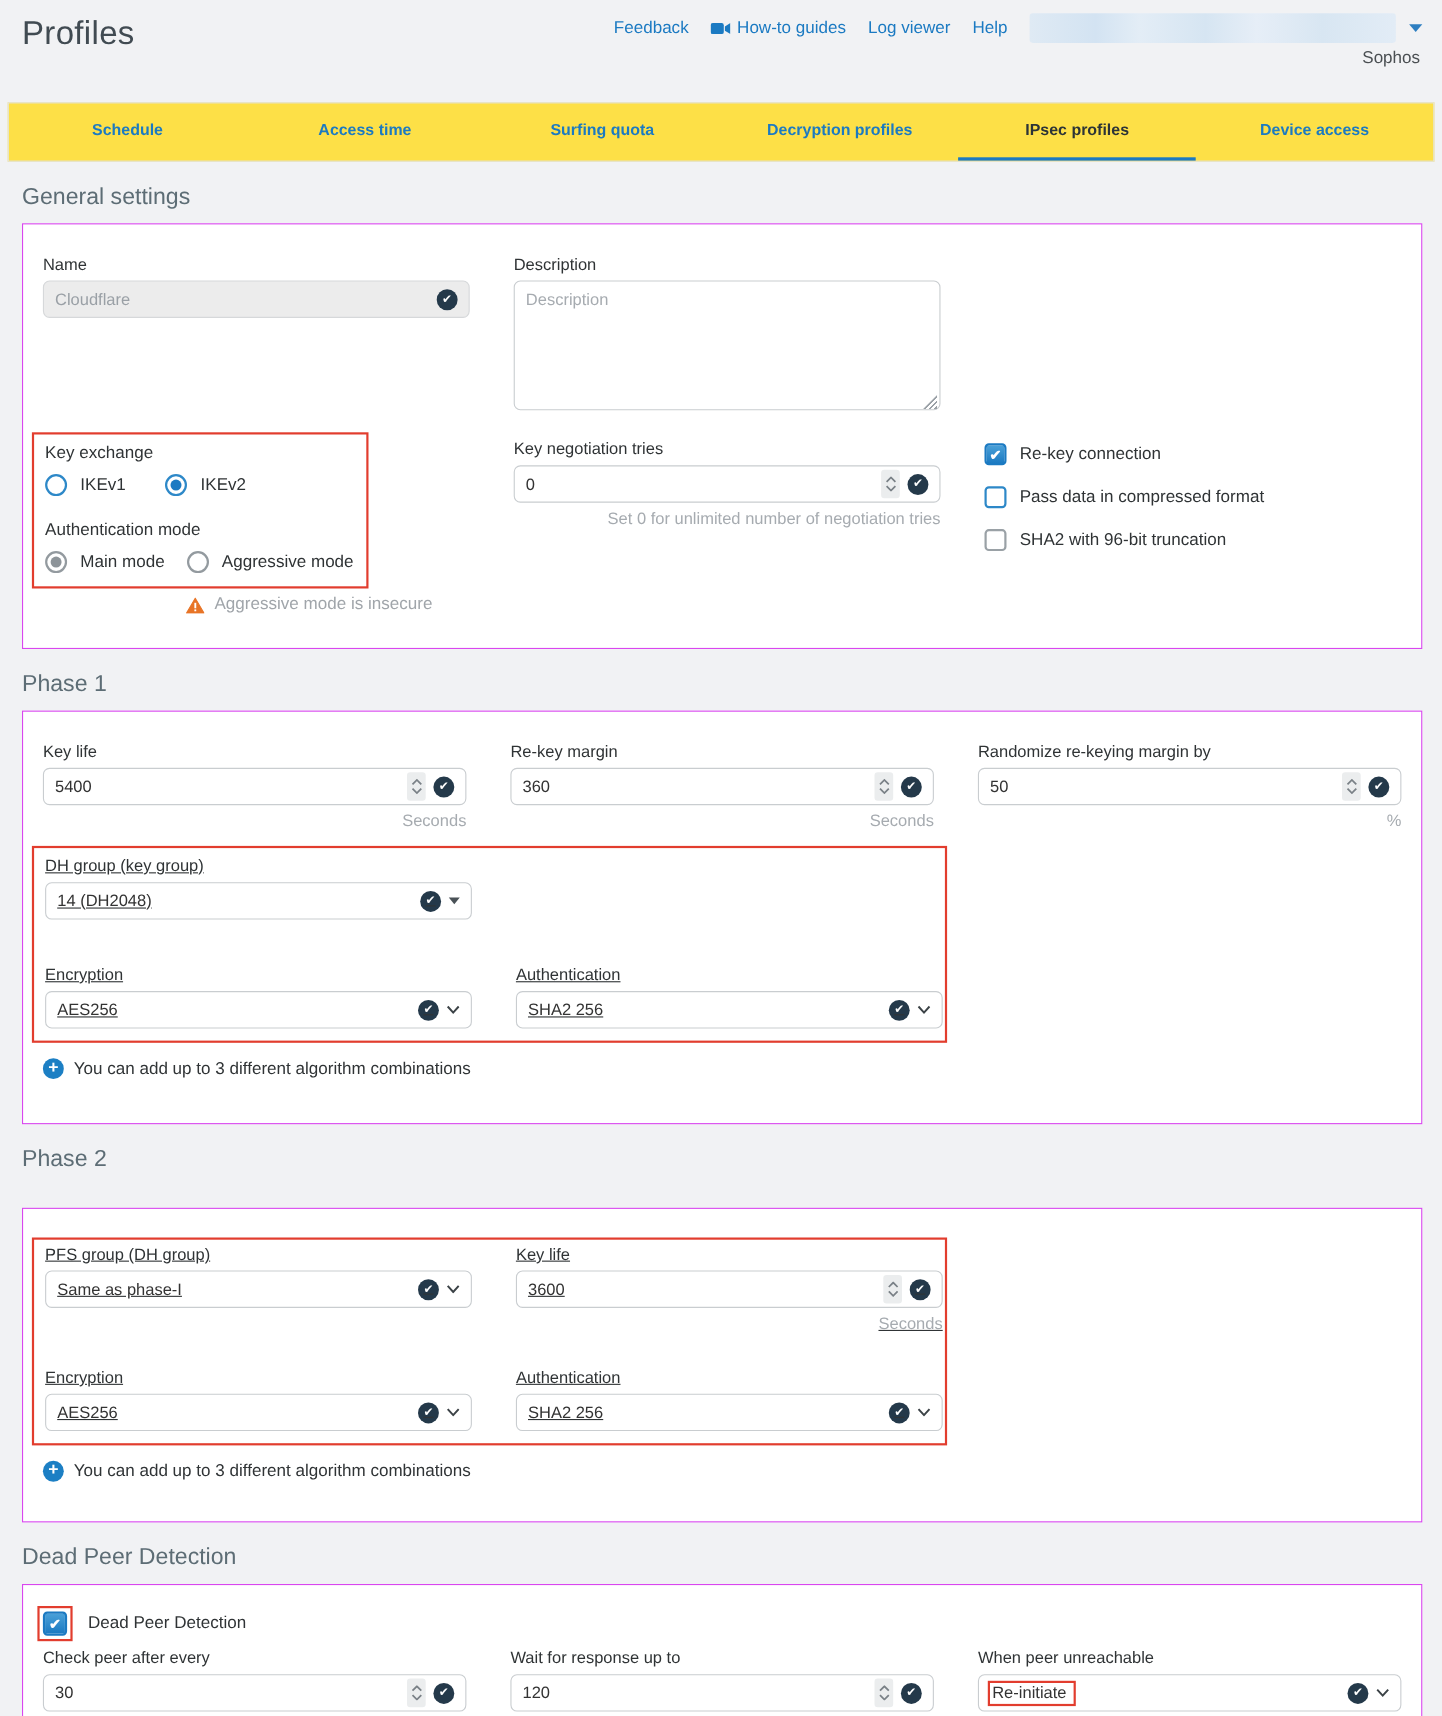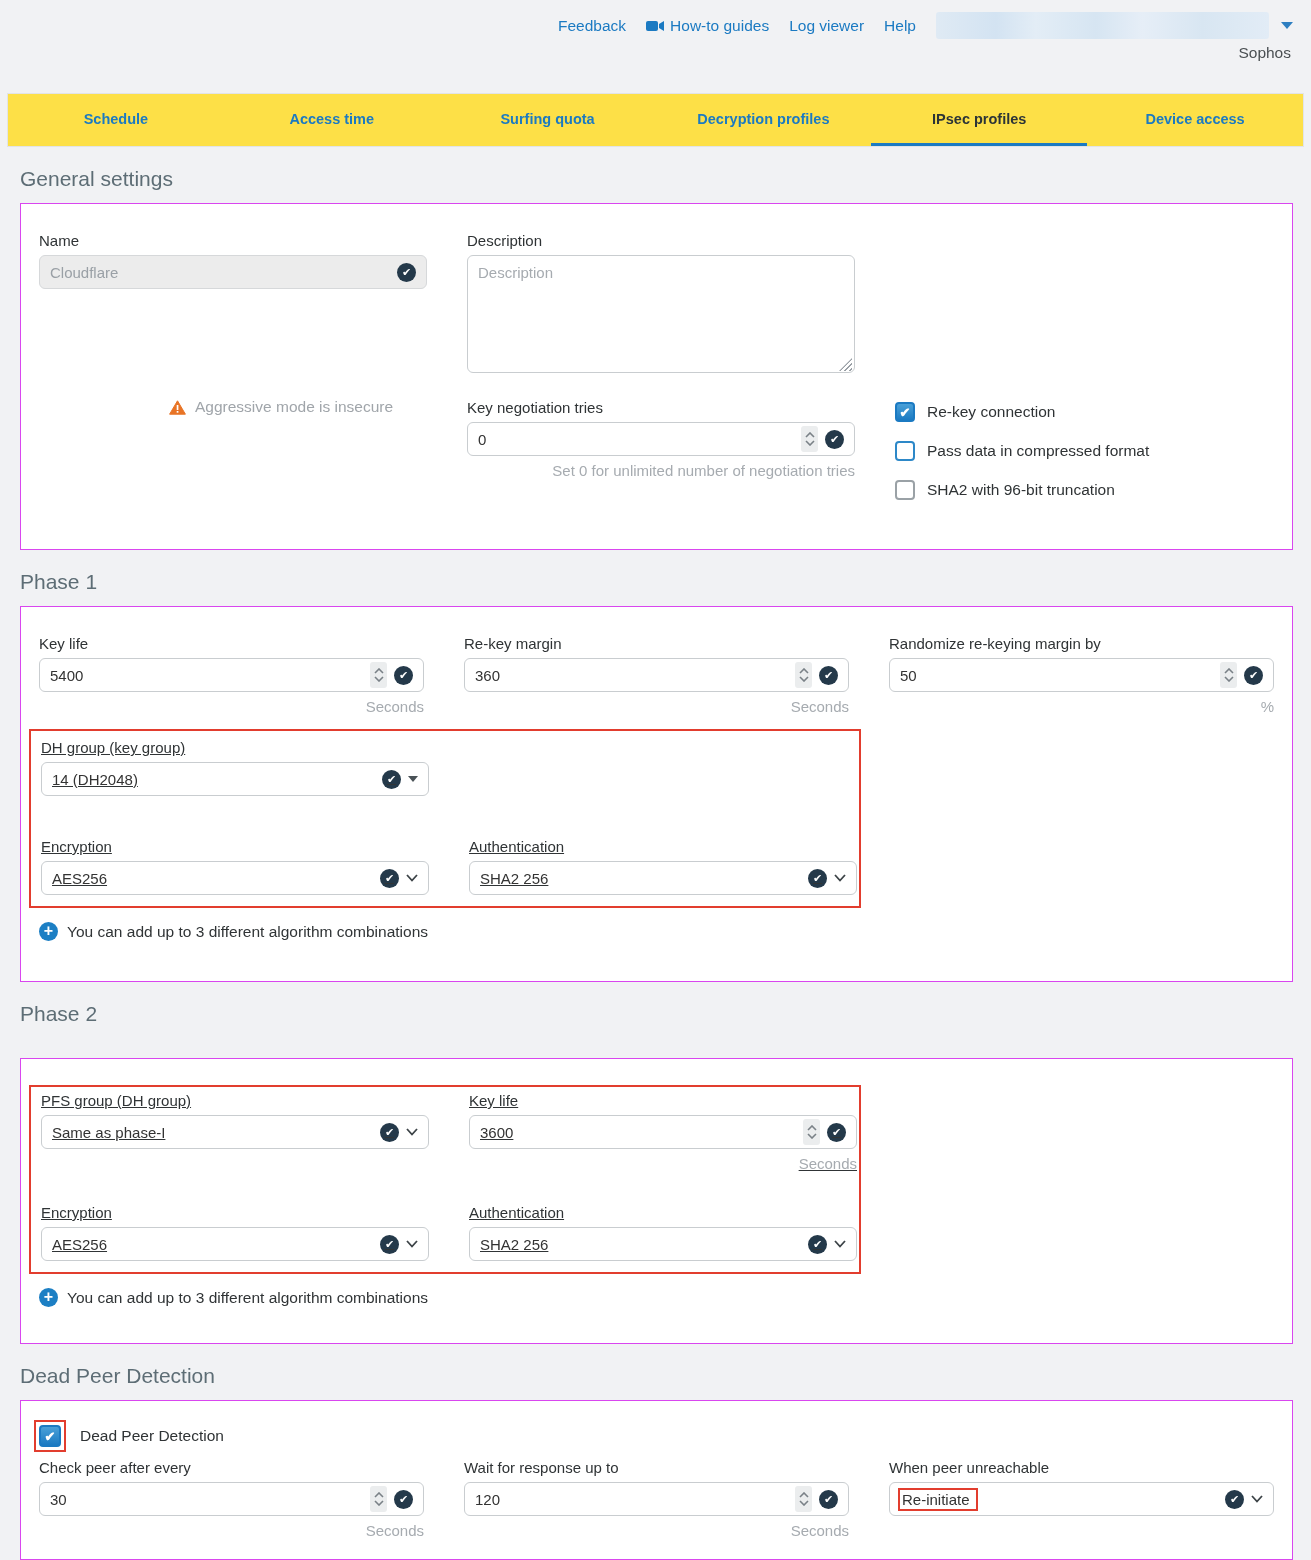--- a/index.html
+++ b/index.html
@@ -67,20 +67,21 @@
     background: repeating-linear-gradient(135deg, transparent 0 2px, #9aa0a6 2px 3.5px); pointer-events: none;
     clip-path: polygon(100% 0, 100% 100%, 0 100%); }
   ::placeholder { color: #a6abb0; opacity: 1; }
   .gap-v { height: 22px; }
   .chev svg { display: block; }
 </style>
 </head>
 <body>
 
 <div class="header">
+  <div class="page-title">Profiles</div>
   <div class="header-right">
     <a class="hlink">
         <span>Feedback</span>
       </a>
     <a class="hlink">
       <span class="chev">
         <svg width="18" height="12" viewBox="0 0 18 12">
             <rect x="0" y="1" width="12" height="10" rx="2" fill="#1b7ac2"></rect>
             <path d="M13 4 L18 1 V11 L13 8 Z" fill="#1b7ac2"></path>
           </svg>
@@ -125,20 +126,37 @@
       <div class="ta-wrap">
         <textarea class="desc" placeholder="Description" style=""></textarea>
         <div class="ta-grip"></div>
       </div>
     </div>
   </div>
 
   <div class="row" style="margin-top:16px;">
 
     <div style="width:388px;">
+      <div class="red-box rb-keyex">
+        <label style="font-size:15.5px;">Key exchange</label>
+        <div class="radio-row">
+          <span class="radio"></span>
+          <span class="radio-label">IKEv1</span>
+          <span class="radio sel" style="margin-left:36px;"></span>
+          <span class="radio-label">IKEv2</span>
+        </div>
+        <div class="gap-v"></div>
+        <label style="font-size:15.5px;">Authentication mode</label>
+        <div class="radio-row">
+          <span class="radio gray sel"></span>
+          <span class="radio-label">Main mode</span>
+          <span class="radio gray" style="margin-left:20px;"></span>
+          <span class="radio-label">Aggressive mode</span>
+        </div>
+      </div>
       <div class="warn-row">
         <span style="display:flex;">
           <svg width="17" height="15" viewBox="0 0 17 15">
               <path d="M8.5 0.8 L16.4 14.2 H0.6 Z" fill="#e87426" stroke="#e87426" stroke-width="1" stroke-linejoin="round"></path>
               <rect x="7.7" y="5" width="1.7" height="5" fill="#fff"></rect>
               <rect x="7.7" y="11" width="1.7" height="1.7" fill="#fff"></rect>
             </svg>
         </span>
         <span>Aggressive mode is insecure</span>
       </div>

